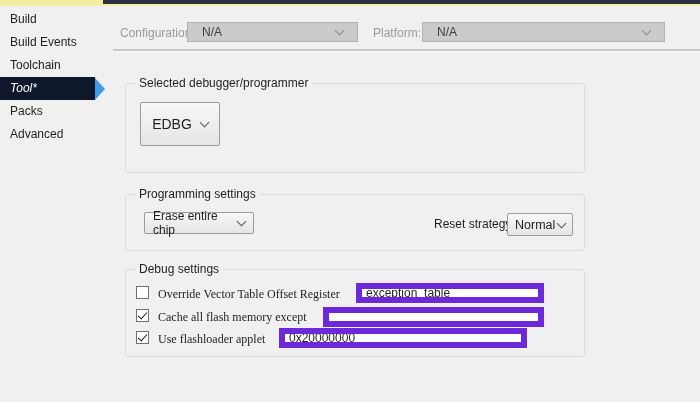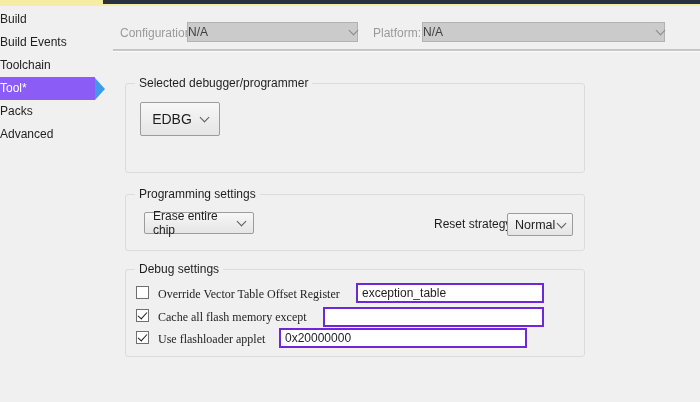--- a/index.html
+++ b/index.html
@@ -10,37 +10,37 @@
   }
 
   
   .topbar-left{position:absolute;left:0;top:0;width:103px;height:6px;background:#f5eda0;}
   .topbar-dark{position:absolute;left:103px;top:0;width:597px;height:4px;background:#2a3040;}
   .topbar-underline{position:absolute;left:103px;top:4px;width:597px;height:2px;background:#f5eda0;}
 
   
   .sidebar{position:absolute;left:0;top:8px;width:105px;}
   .side-item{
-    height:23px;line-height:23px;padding-left:0;width:95px;box-sizing:border-box;
+    height:23px;line-height:23px;padding-left:10px;width:95px;box-sizing:border-box;
     color:#1e1e1e;cursor:default;white-space:nowrap;
   }
   .side-item.selected{
-    background:#8b5cf6;color:#ffffff;position:relative;width:95px;
+    background:#0f172a;color:#ffffff;position:relative;width:95px;font-style:italic;
   }
   .side-item.selected::after{
     content:"";position:absolute;right:-10px;top:50%;transform:translateY(-50%);
     border-left:10px solid #3f9bea;border-top:11.5px solid transparent;border-bottom:11.5px solid transparent;
   }
 
   
   .cfg-label{position:absolute;top:26px;color:#9a9a9a;}
   .combo-disabled{
     position:absolute;top:22px;height:20px;box-sizing:border-box;
     background:#cbcbcb;border:1px solid #b2b2b2;color:#3f3f3f;
-    display:flex;align-items:center;padding:0 0;
+    display:flex;align-items:center;padding:0 14px;
   }
   .combo-disabled .grow{flex:1;}
 
   .chev{
     width:6px;height:6px;border-right:1.4px solid #8a8a8a;border-bottom:1.4px solid #8a8a8a;
     transform:rotate(45deg);margin-top:-3px;flex:none;
   }
   .chev.dark{border-color:#5a5a5a;}
 
   .divider{position:absolute;left:113px;top:49px;width:587px;height:2px;background:#c6c6c6;border-bottom:1px solid #fbfbfb;}
@@ -52,38 +52,38 @@
   #group-programming{top:183px;height:57px;}
   #group-debug{top:258px;height:88px;}
 
   
   .combo-btn{
     position:absolute;box-sizing:border-box;
     background:linear-gradient(#f7f7f7,#e5e5e5);
     border:1px solid #9c9c9c;border-radius:2px;
     display:flex;align-items:center;cursor:default;
   }
-  #combo-edbg{left:14px;top:18px;width:80px;height:34px;font-size:14px;justify-content:center;gap:9px;}
+  #combo-edbg{left:14px;top:18px;width:80px;height:44px;font-size:14px;justify-content:center;gap:9px;}
   #combo-erase{left:18px;top:17px;width:110px;height:22px;padding:0 8px;justify-content:flex-end;}
   #combo-reset{left:381px;top:18px;width:66px;height:23px;padding:0 7px;justify-content:space-between;font-size:12.5px;}
   .reset-label{position:absolute;left:308px;top:22px;}
 
   
   .checkbox{
     position:absolute;left:10px;width:13px;height:13px;box-sizing:border-box;
     background:#ffffff;border:1px solid #707070;
   }
   .checkbox.checked::after{
     content:"";position:absolute;left:3px;top:0px;width:4px;height:8px;
     border:solid #1a1a1a;border-width:0 1.8px 1.8px 0;transform:rotate(42deg);
   }
   .cb-label{position:absolute;white-space:nowrap;font-family:Liberation Serif, serif;}
   .txt-input{
     position:absolute;box-sizing:border-box;height:20px;background:#ffffff;
-    border:2px solid #6d28d9;font-family:"Liberation Sans","DejaVu Sans",sans-serif;
+    border:6px solid #6d28d9;font-family:"Liberation Sans","DejaVu Sans",sans-serif;
     font-size:12px;color:#1e1e1e;padding:0 4px;outline:none;
   }
 </style>
 </head>
 <body>
 
 <div id="app">
 
   <div class="topbar-left"></div>
   <div class="topbar-dark"></div>

